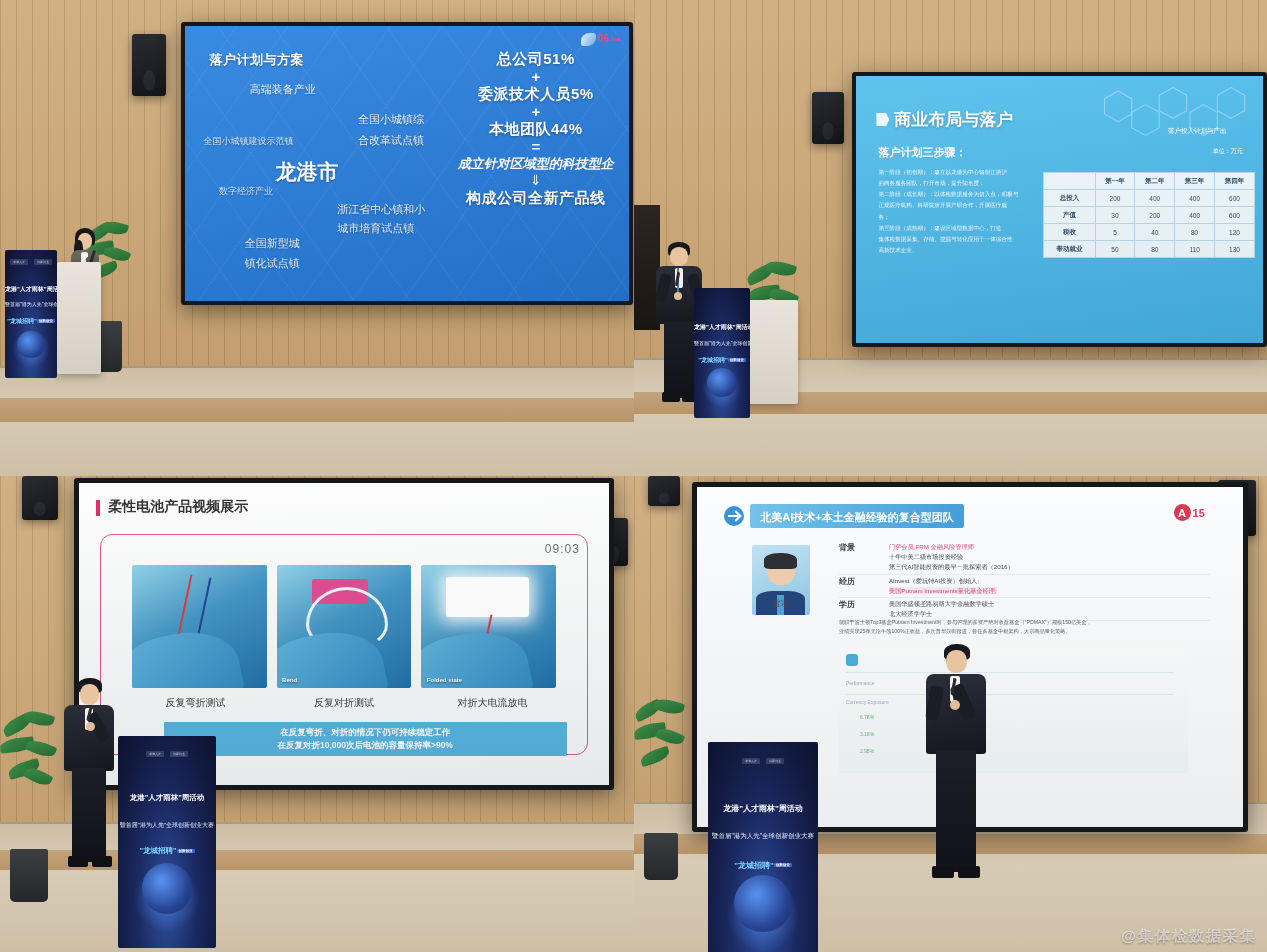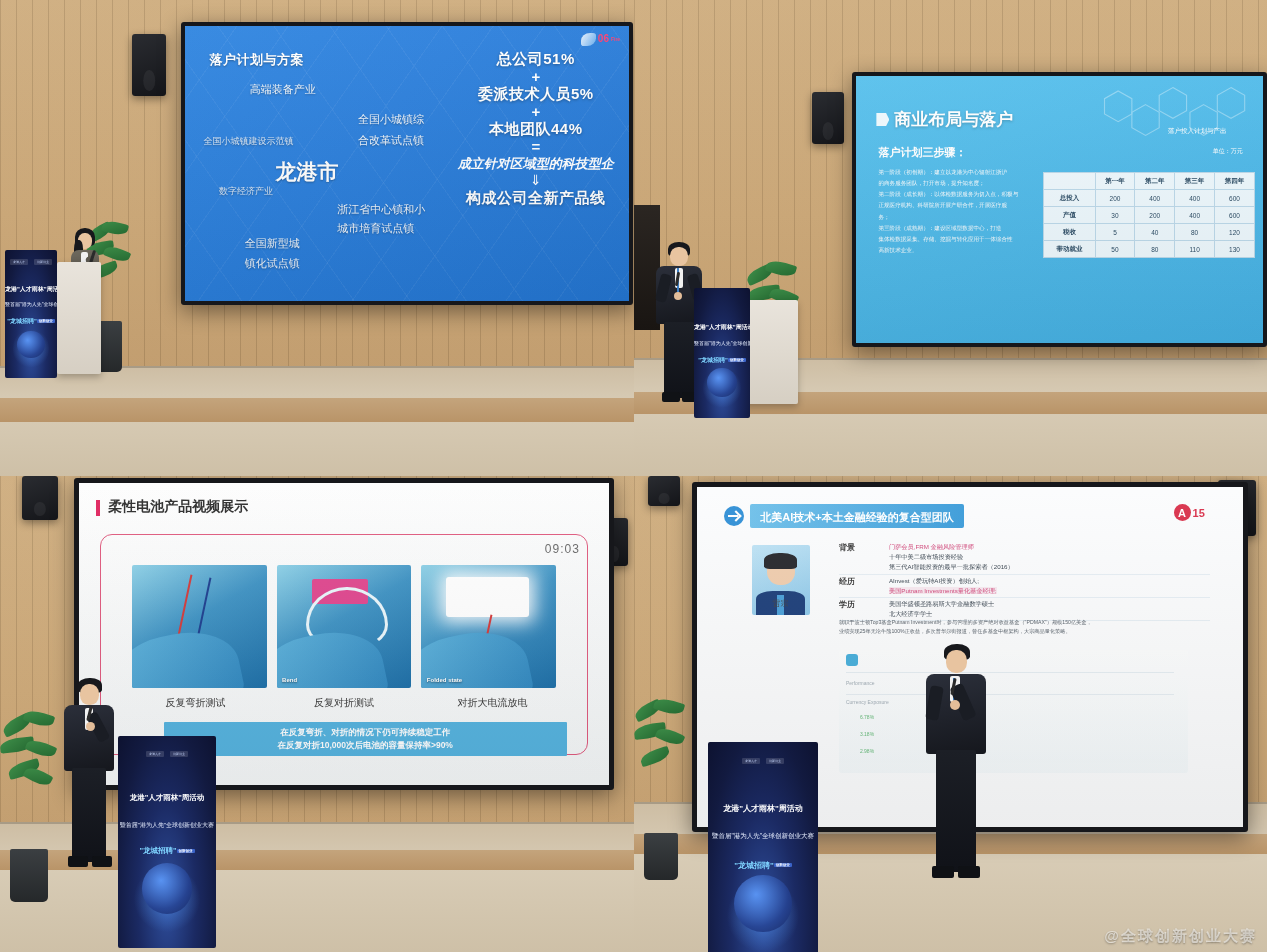--- a/index.html
+++ b/index.html
@@ -578,16 +578,16 @@
           <span class="pb-l1">龙港人才</span>
           <span class="pb-l2">创新创业</span>
         </div>
         <div class="pb-globe"></div>
         <div class="pb-t1" style="font-size:8px">龙港"人才雨林"周活动</div>
         <div class="pb-t2" style="font-size:6.5px">暨首届"港为人先"全球创新创业大赛</div>
         <div class="pb-t3" style="font-size:8px"><span>"龙城招聘"</span><span class="tag">创新创业</span></div>
       </div>
     </div>
 
-    <div class="watermark">@全球创新创业大赛</div>
+    <div class="watermark">@集体检数据采集</div>
   </div>
 
 </div>
 
 </body></html>

